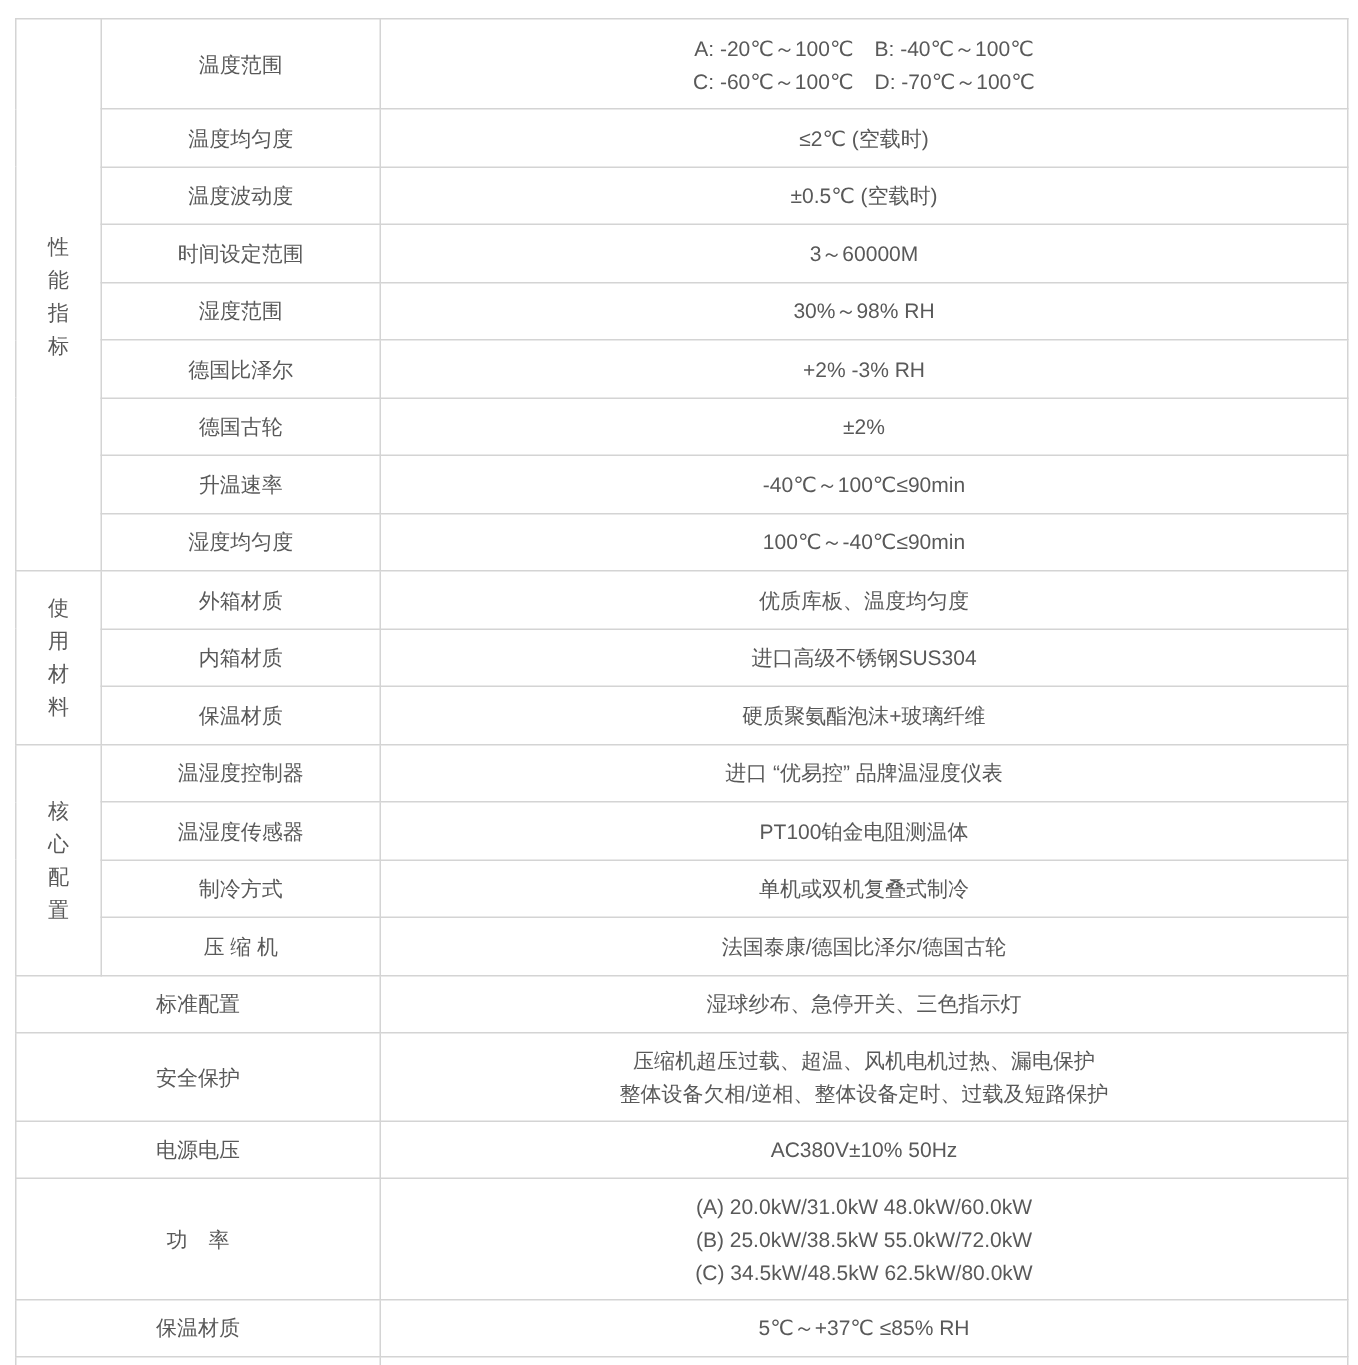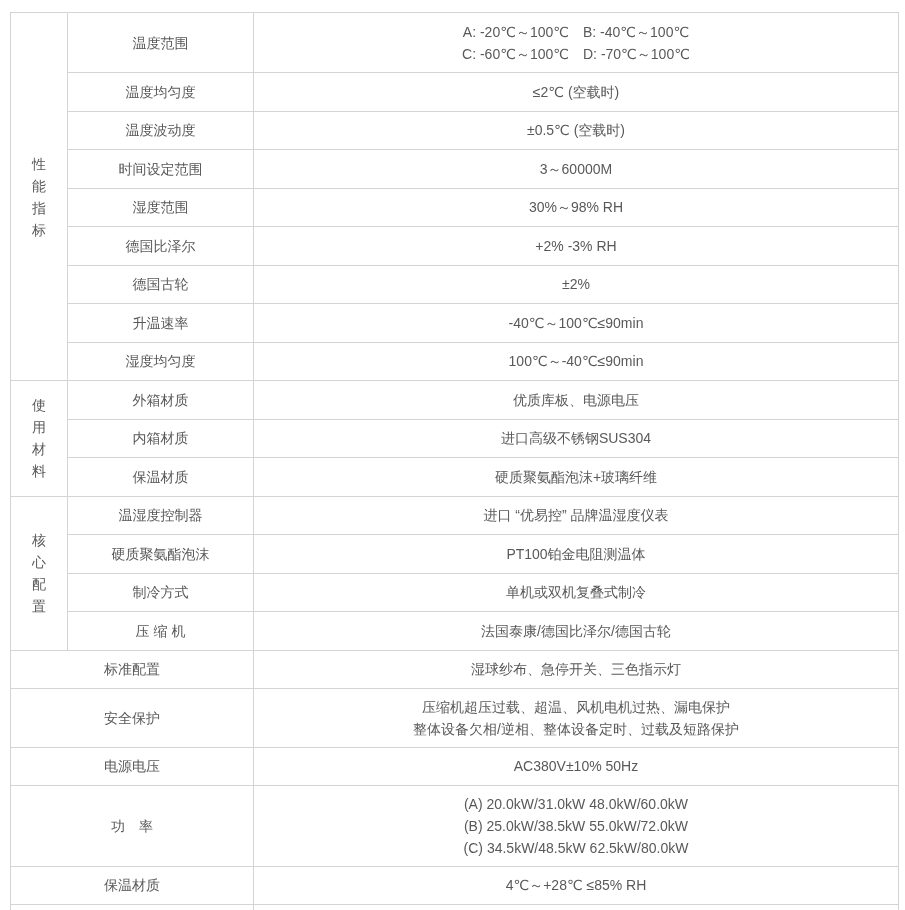--- a/index.html
+++ b/index.html
@@ -100,41 +100,41 @@
         <td class="lbl">湿度均匀度</td>
         <td class="val">100℃～-40℃≤90min</td>
       </tr>
 
       <tr class="h38">
         <td class="cat" rowspan="3">使
 用
 材
 料</td>
         <td class="lbl">外箱材质</td>
-        <td class="val">优质库板、电源电压</td>
+        <td class="val">优质库板、温度均匀度</td>
       </tr>
       <tr class="h38">
         <td class="lbl">内箱材质</td>
         <td class="val">进口高级不锈钢SUS304</td>
       </tr>
       <tr class="h38">
         <td class="lbl">保温材质</td>
         <td class="val">硬质聚氨酯泡沫+玻璃纤维</td>
       </tr>
 
       <tr class="h38">
         <td class="cat" rowspan="4">核
 心
 配
 置</td>
         <td class="lbl">温湿度控制器</td>
         <td class="val">进口 “优易控” 品牌温湿度仪表</td>
       </tr>
       <tr class="h38">
-        <td class="lbl">硬质聚氨酯泡沫</td>
+        <td class="lbl">温湿度传感器</td>
         <td class="val">PT100铂金电阻测温体</td>
       </tr>
       <tr class="h38">
         <td class="lbl">制冷方式</td>
         <td class="val">单机或双机复叠式制冷</td>
       </tr>
       <tr class="h38">
         <td class="lbl">压 缩 机</td>
         <td class="val">法国泰康/德国比泽尔/德国古轮</td>
       </tr>
@@ -153,21 +153,21 @@
         <td class="val">AC380V±10% 50Hz</td>
       </tr>
       <tr class="h80">
         <td class="lbl" colspan="2">功　率</td>
         <td class="val">(A) 20.0kW/31.0kW 48.0kW/60.0kW
 (B) 25.0kW/38.5kW 55.0kW/72.0kW
 (C) 34.5kW/48.5kW 62.5kW/80.0kW</td>
       </tr>
       <tr class="h38">
         <td class="lbl" colspan="2">保温材质</td>
-        <td class="val">4℃～+28℃ ≤85% RH</td>
+        <td class="val">5℃～+37℃ ≤85% RH</td>
       </tr>
 
       <tr class="h7">
         <td colspan="2"></td>
         <td></td>
       </tr>
     </tbody>
   </table>
 </div>
 

